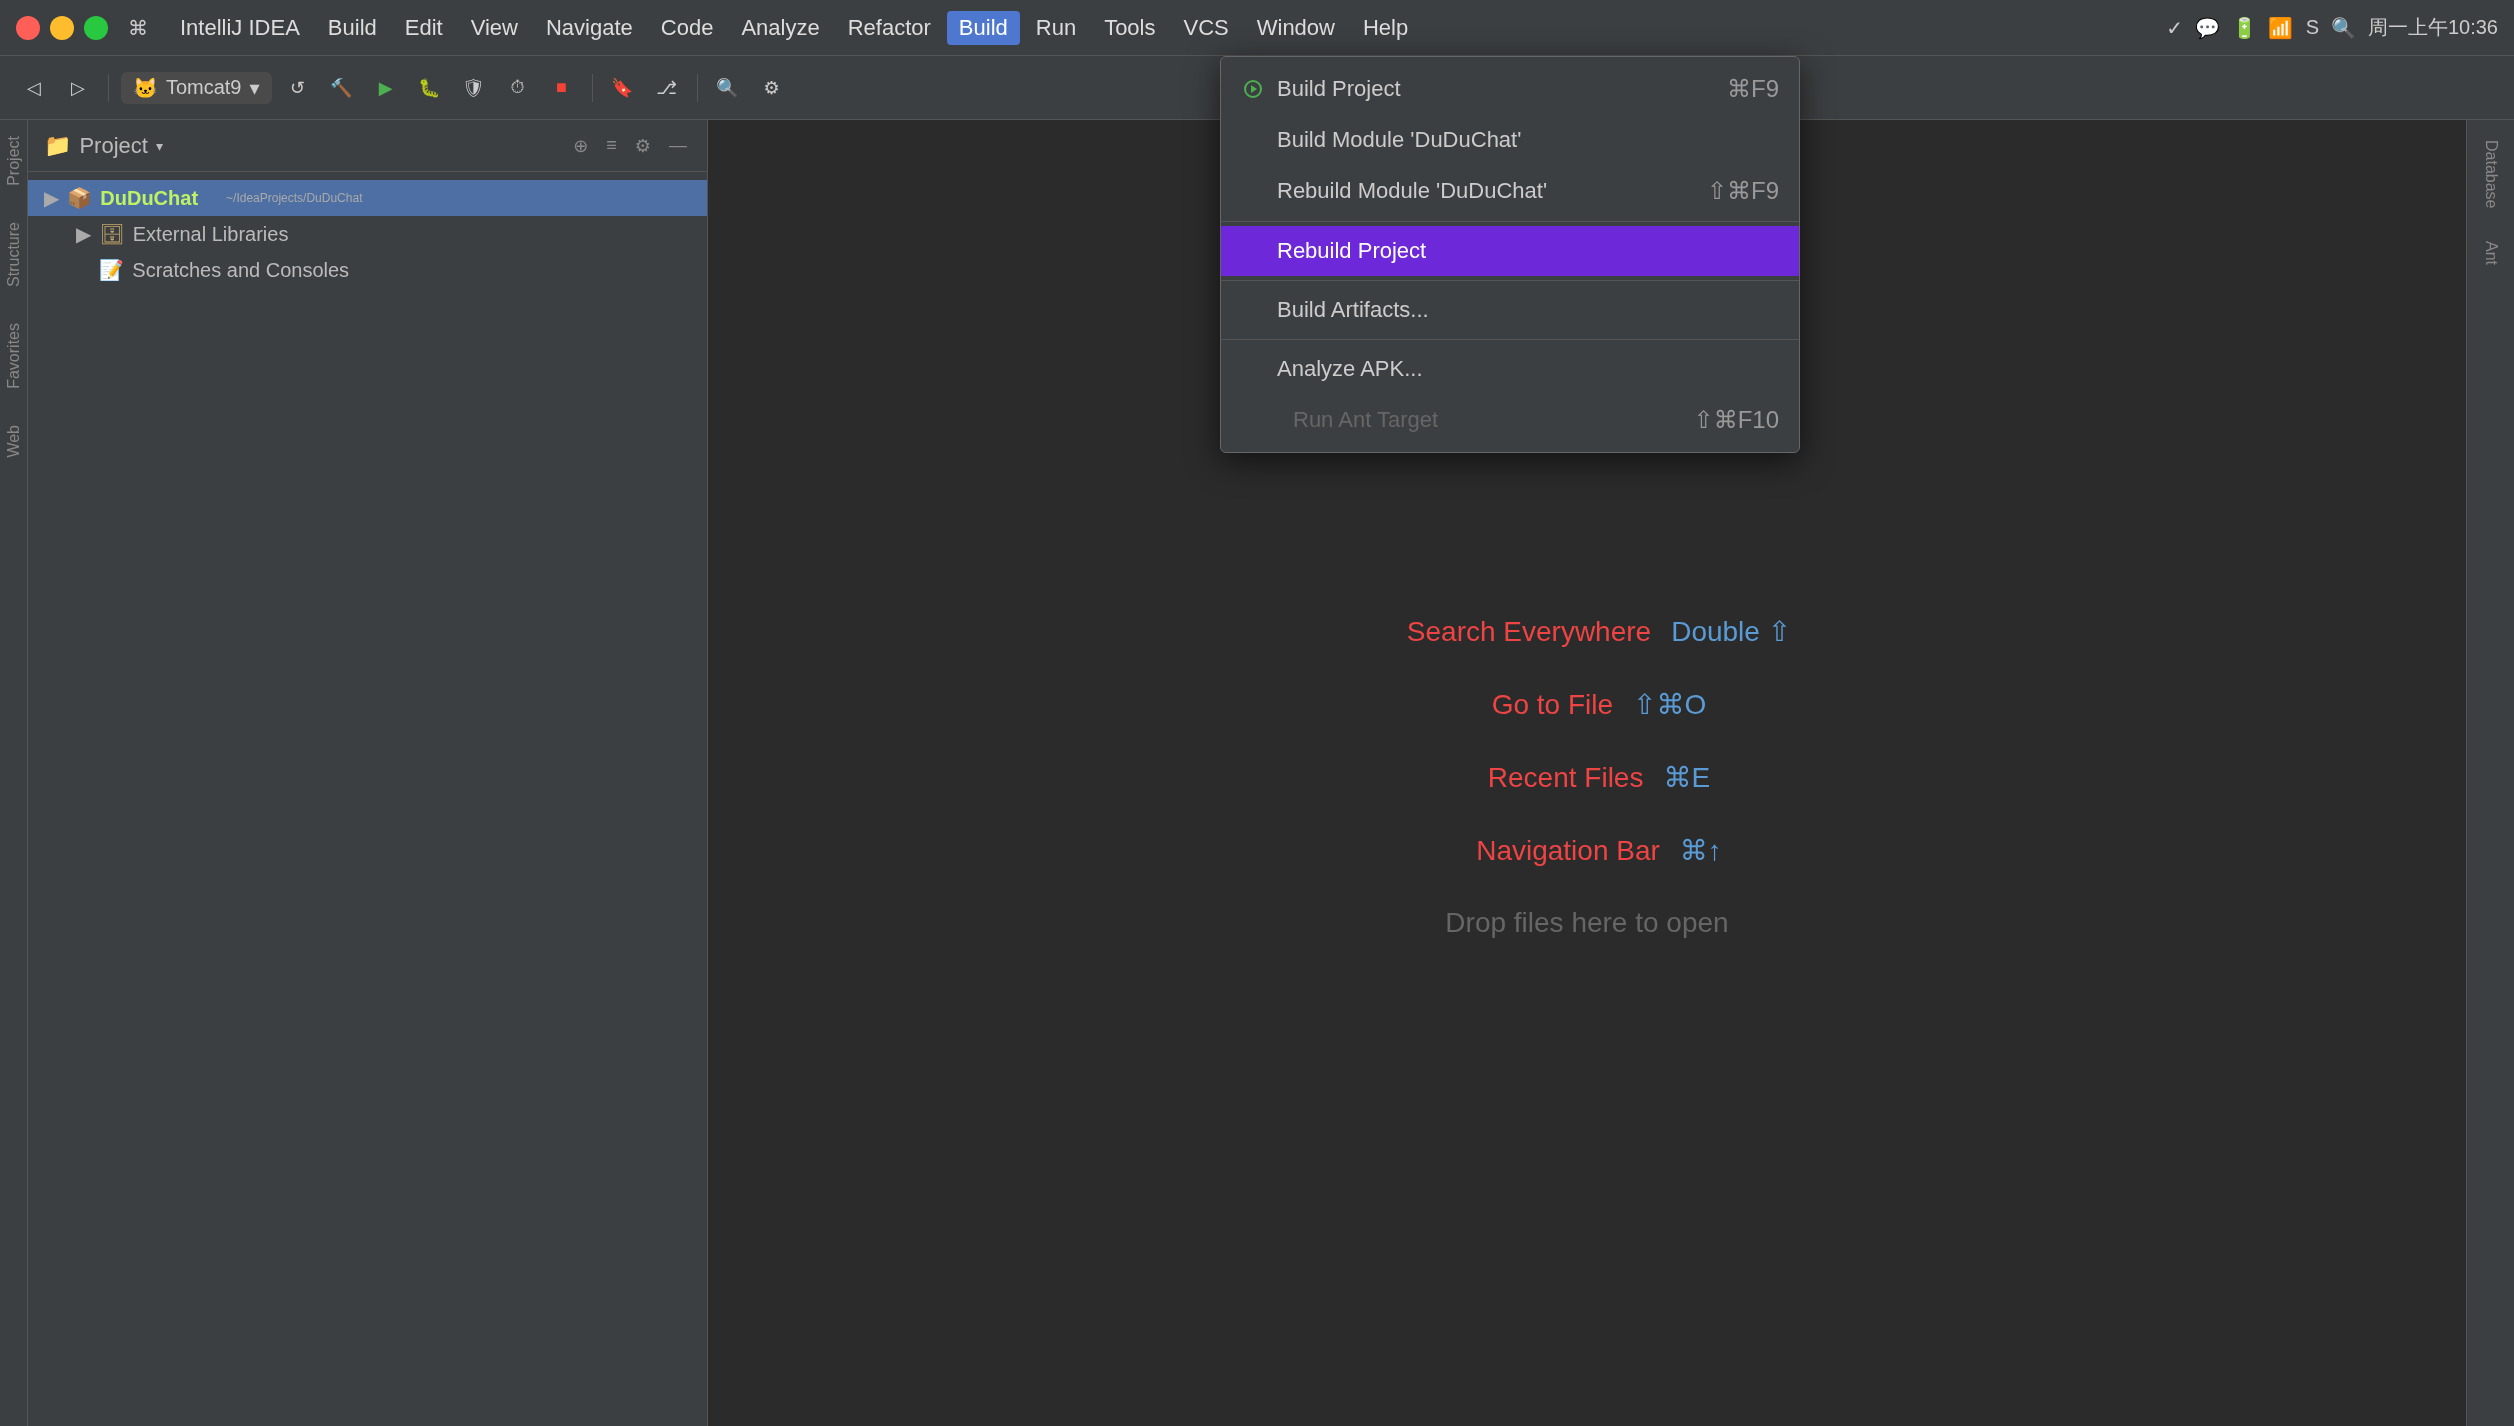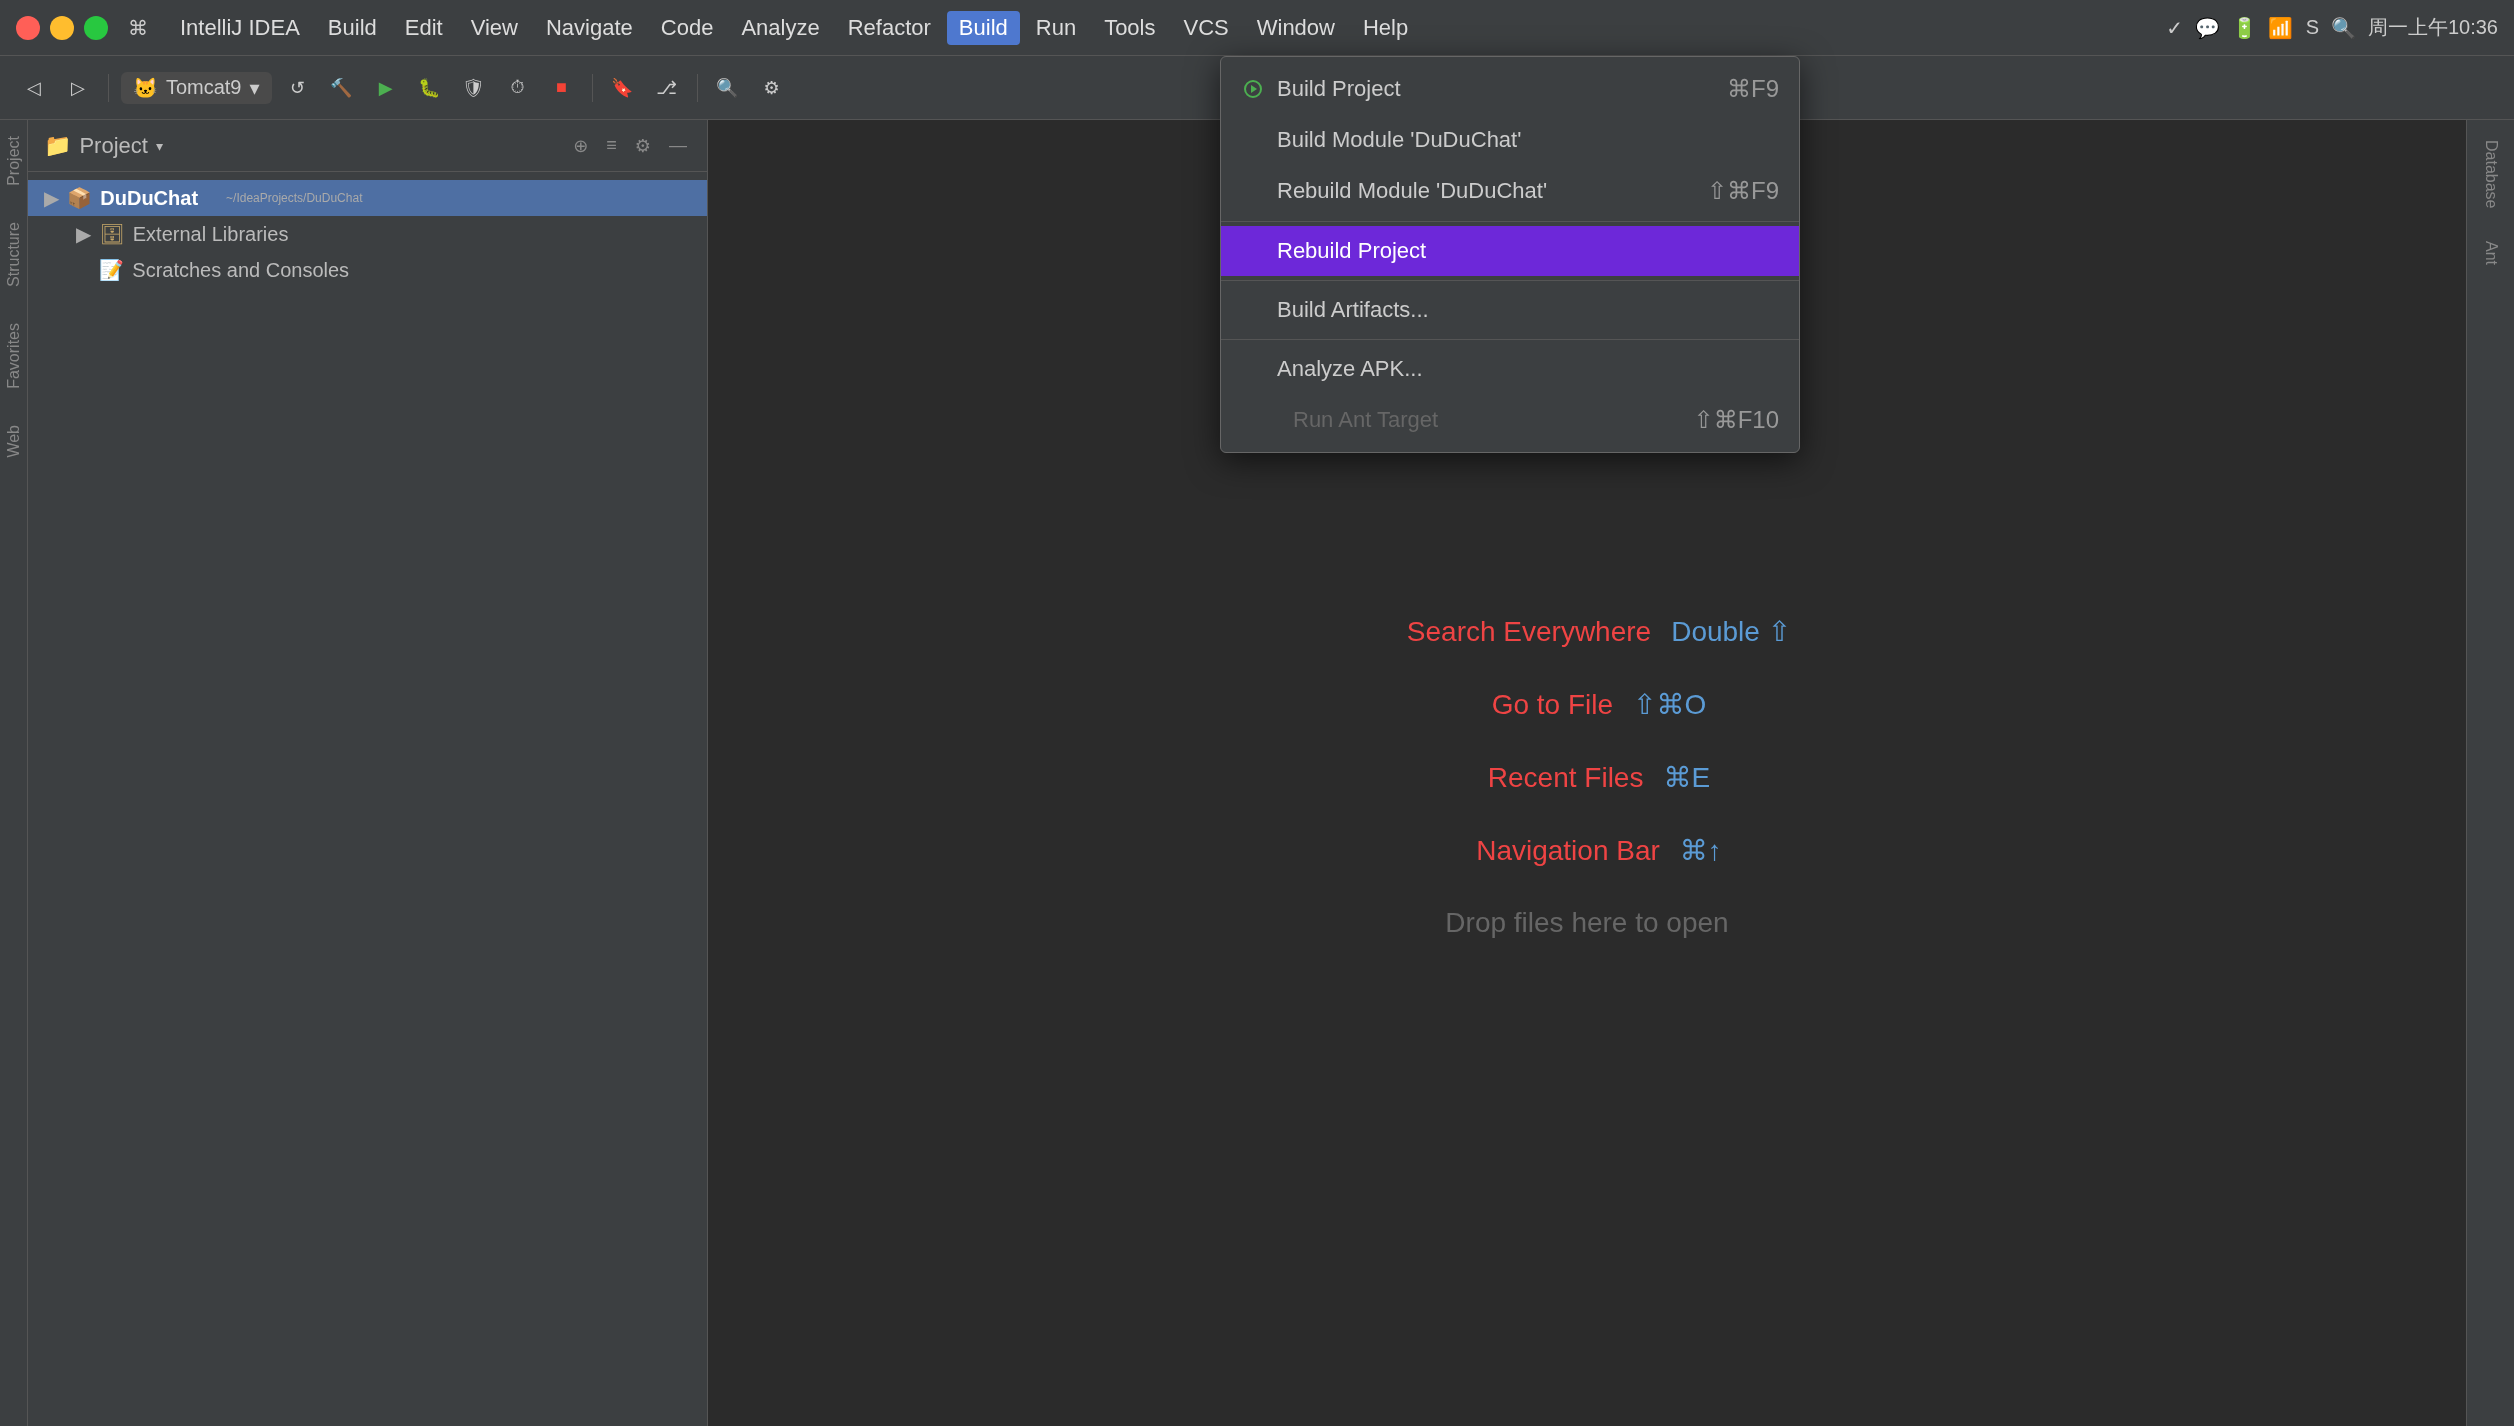--- a/index.html
+++ b/index.html
@@ -374,21 +374,21 @@
         <span class="panel-tool">⊕</span>
         <span class="panel-tool">≡</span>
         <span class="panel-tool">⚙</span>
         <span class="panel-tool">—</span>
       </div>
     </div>
     <div class="project-tree">
       <div class="tree-item selected">
         <span style="color:#aaa;">▶</span>
         <span class="folder-icon">📦</span>
-        <span style="font-weight:bold; color:#ffffff;">DuDuChat</span>
+        <span style="font-weight:bold; color:#bef264;">DuDuChat</span>
         <span style="color:#aaa; font-size:12px;margin-left:20px;"> ~/IdeaProjects/DuDuChat</span>
       </div>
       <div class="tree-item">
         <span class="indent" style="width:24px;"></span>
         <span style="color:#aaa;">▶</span>
         <span style="color:#c8a96a;">🗄</span>
         <span>External Libraries</span>
       </div>
       <div class="tree-item">
         <span class="indent" style="width:24px;"></span>

